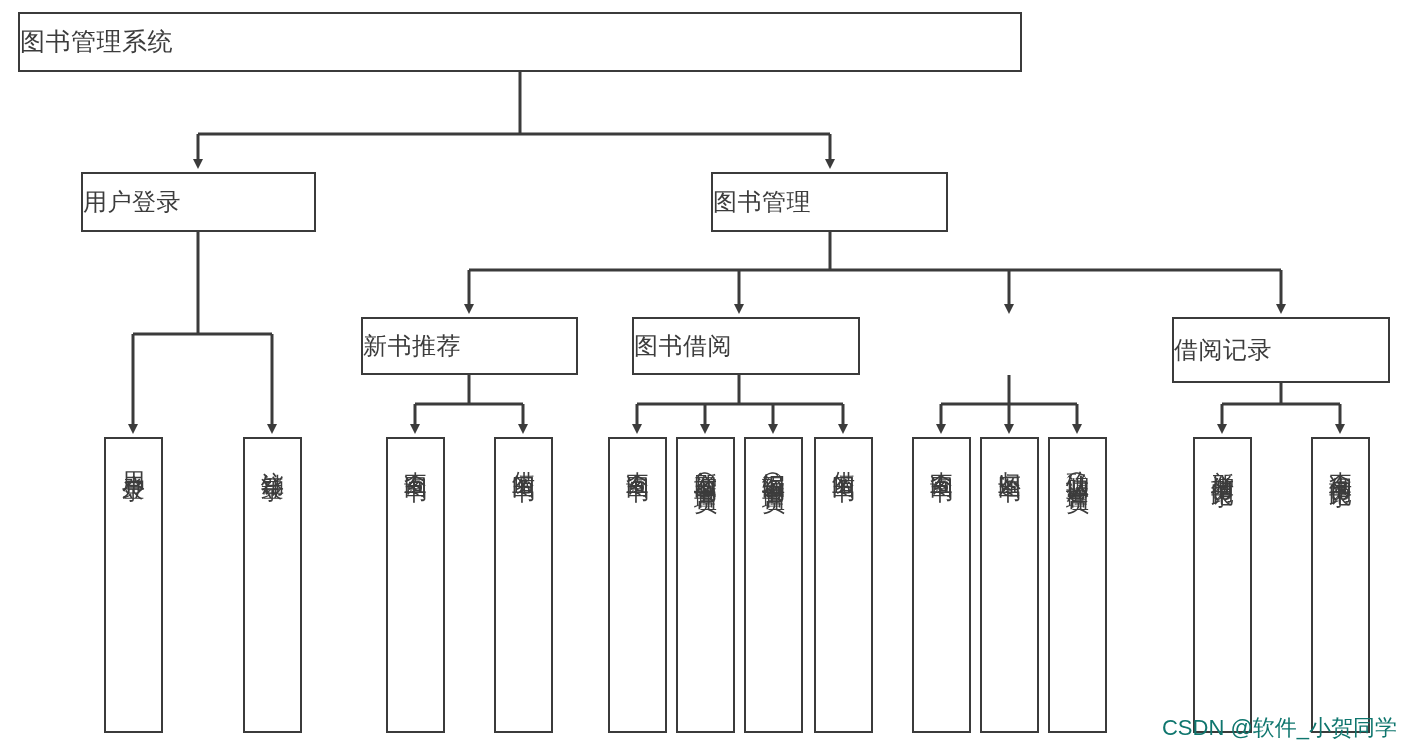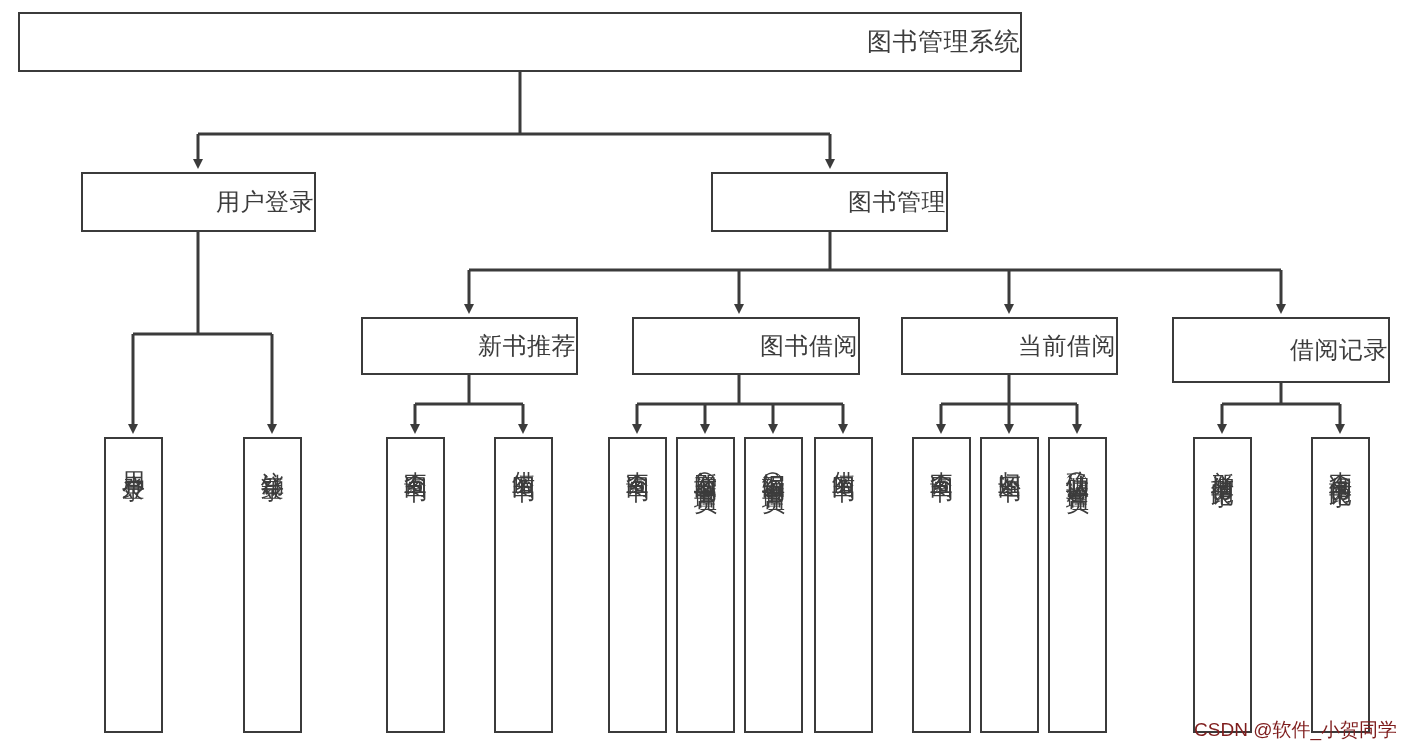--- a/index.html
+++ b/index.html
@@ -25,21 +25,21 @@
     height: 747px;
     pointer-events: none;
   }
   .node {
     position: absolute;
     box-sizing: border-box;
     border: 2px solid #3b3b3b;
     background: #ffffff;
     display: flex;
     align-items: center;
-    justify-content: flex-end;
+    justify-content: flex-start;
     color: #3c3c3c;
     z-index: 2;
   }
   .node .label {
     color: #3c3c3c;
     line-height: 1.18;
     white-space: pre;
   }
   .node.horiz .label {
     font-size: 24px;
@@ -57,22 +57,22 @@
     writing-mode: vertical-rl;
     text-orientation: upright;
     font-size: 23px;
     letter-spacing: 3px;
     line-height: 1;
   }
   .watermark {
     position: absolute;
     right: 8px;
     bottom: 4px;
-    font-size: 19px;
-    color: #7f1d1d;
+    font-size: 22px;
+    color: #0f766e;
     z-index: 3;
     white-space: nowrap;
     font-family: "Liberation Sans", "DejaVu Sans", sans-serif;
   }
 </style>
 </head>
 <body>
 
 <div id="canvas">
 
@@ -134,23 +134,20 @@
   <div class="node horiz" style="left:711px; top:172px; width:237px; height:60px;">
     <span class="label">图书管理</span>
   </div>
 
   <div class="node horiz" style="left:361px; top:317px; width:217px; height:58px;">
     <span class="label">新书推荐</span>
   </div>
   <div class="node horiz" style="left:632px; top:317px; width:228px; height:58px;">
     <span class="label">图书借阅</span>
   </div>
-  <div class="node horiz" style="left:901px; top:317px; width:217px; height:58px;">
-    <span class="label">当前借阅</span>
-  </div>
   <div class="node horiz" style="left:1172px; top:317px; width:218px; height:66px;">
     <span class="label">借阅记录</span>
   </div>
 
   <div class="node vert" style="left:104px; top:437px; width:59px; height:296px;">
     <span class="label">用户登录</span>
   </div>
   <div class="node vert" style="left:243px; top:437px; width:59px; height:296px;">
     <span class="label">注销登录</span>
   </div>

